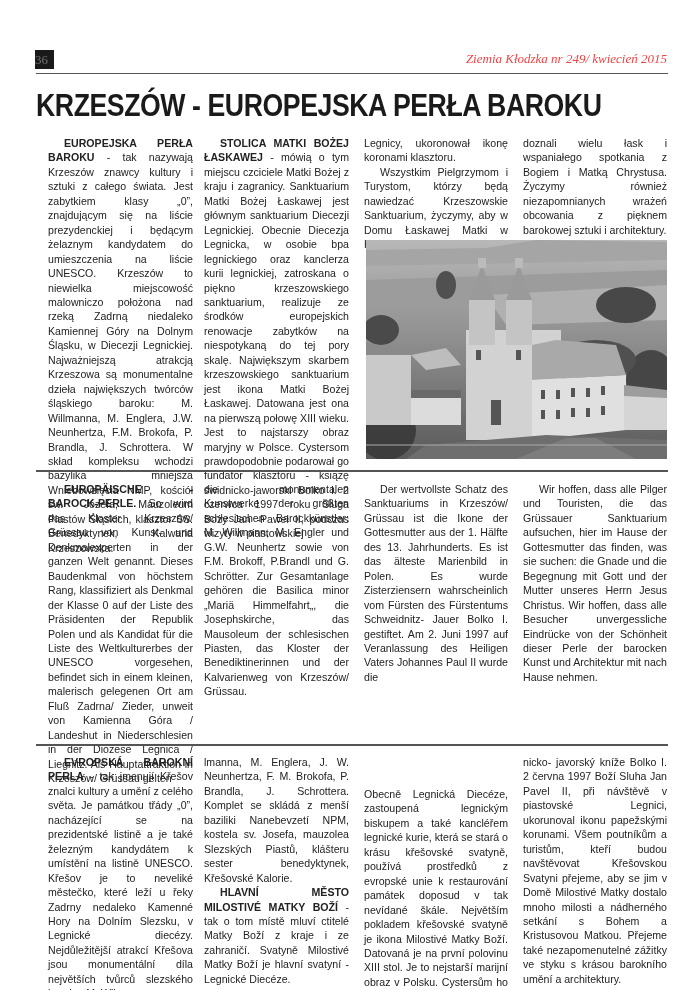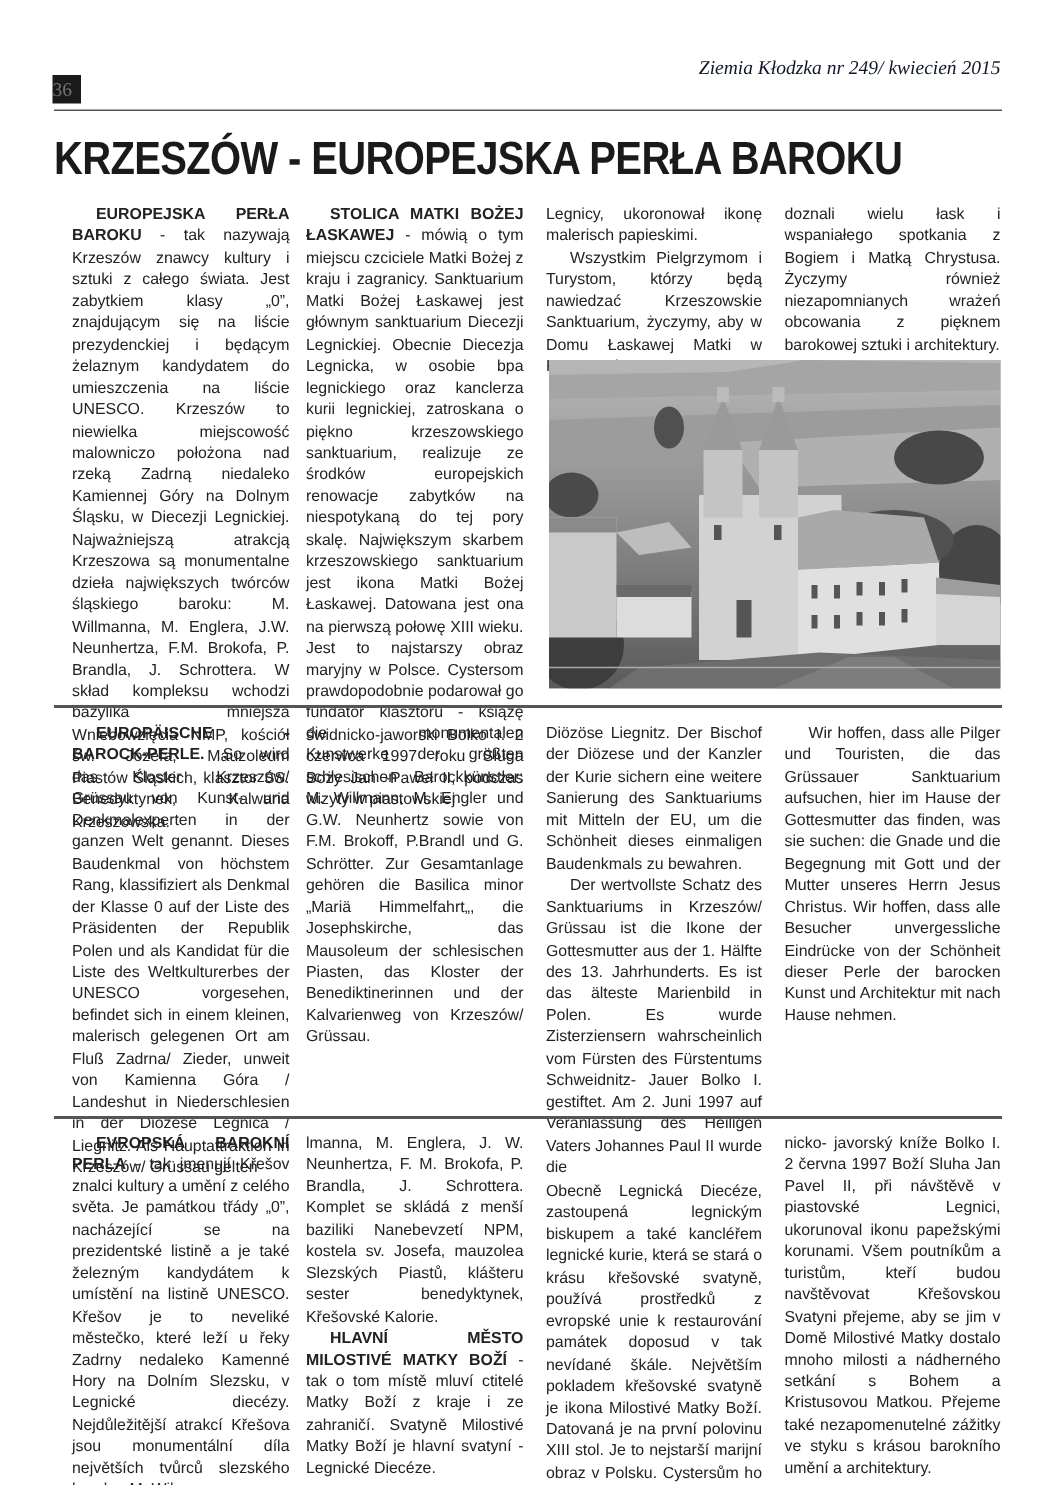--- a/index.html
+++ b/index.html
@@ -1,20 +1,20 @@
 <!DOCTYPE html>
 <html><head>
 <meta charset="utf-8">
 <style>
   html,body{margin:0;padding:0;background:#ffffff;}
   body{width:700px;height:990px;position:relative;overflow:hidden;color:#1a1a1a;
        font-family:"DejaVu Sans Condensed","Liberation Sans",sans-serif;}
   .page-num{position:absolute;left:35px;top:50px;width:19px;height:19px;background:#1a1a1a;color:#737373;
        font-family:"Liberation Serif",serif;font-weight:normal;font-size:13px;line-height:19px;text-align:left;}
-  .running{position:absolute;right:33px;top:37px;font-family:"Liberation Serif",serif;font-style:italic;font-size:13px;color:#0f172a;}
+  .running{position:absolute;right:33px;top:51px;font-family:"Liberation Serif",serif;font-style:italic;font-size:13px;color:#ef4444;}
   .hrule{position:absolute;left:36px;width:632px;background:#555;}
   .title{position:absolute;left:36px;top:88px;font-family:"Liberation Sans",sans-serif;font-weight:bold;
        font-size:31px;letter-spacing:-0.5px;transform:scaleX(0.86);transform-origin:left top;white-space:nowrap;color:#1a1a1a;}
   .col{position:absolute;font-family:"Liberation Sans",sans-serif;font-size:10.6px;line-height:14.45px;
        text-align:justify;color:#222;hyphens:manual;}
   .col p{margin:0;text-indent:0;}
   .col p.ind{text-indent:16px;}
   .lead{font-weight:bold;}
   .photo{position:absolute;left:366px;top:240px;width:301px;height:219px;overflow:hidden;background:#8a8a8a;}
   .photo svg{display:block;}
@@ -28,21 +28,21 @@
 
 <h1 class="title" style="margin:0;">KRZESZÓW - EUROPEJSKA PERŁA BAROKU</h1>
 
 <div class="col" style="left:48px;top:136px;width:145px;">
   <p class="ind"><span class="lead">EUROPEJSKA PERŁA BAROKU</span><span> - tak nazywają Krzeszów znawcy kultury i sztuki z całego świata. Jest zabytkiem klasy „0”, znajdującym się na liście prezydenckiej i będącym żelaznym kandydatem do umieszczenia na liście UNESCO. Krzeszów to niewielka miejscowość malowniczo położona nad rzeką Zadrną niedaleko Kamiennej Góry na Dolnym Śląsku, w Diecezji Legnickiej. Najważniejszą atrakcją Krzeszowa są monumentalne dzieła największych twórców śląskiego baroku: M. Willmanna, M. Englera, J.W. Neunhertza, F.M. Brokofa, P. Brandla, J. Schrottera. W skład kompleksu wchodzi bazylika mniejsza Wniebowzięcia NMP, kościół św. Józefa, Mauzoleum Piastów Śląskich, klasztor SS. Benedyktynek, Kalwaria Krzeszowska.</span></p>
 </div>
 <div class="col" style="left:204px;top:136px;width:145px;">
   <p class="ind"><span class="lead">STOLICA MATKI BOŻEJ ŁASKAWEJ</span><span> - mówią o tym miejscu czciciele Matki Bożej z kraju i zagranicy. Sanktuarium Matki Bożej Łaskawej jest głównym sanktuarium Diecezji Legnickiej. Obecnie Diecezja Legnicka, w osobie bpa legnickiego oraz kanclerza kurii legnickiej, zatroskana o piękno krzeszowskiego sanktuarium, realizuje ze środków europejskich renowacje zabytków na niespotykaną do tej pory skalę. Największym skarbem krzeszowskiego sanktuarium jest ikona Matki Bożej Łaskawej. Datowana jest ona na pierwszą połowę XIII wieku. Jest to najstarszy obraz maryjny w Polsce. Cystersom prawdopodobnie podarował go fundator klasztoru - książę świdnicko-jaworski Bolko I. 2 czerwca 1997 roku Sługa Boży Jan -Paweł II, podczas wizyty w piastowskiej</span></p>
 </div>
 <div class="col" style="left:364px;top:136px;width:144px;">
-  <p>Legnicy, ukoronował ikonę malerisch papieskimi.</p>
+  <p>Legnicy, ukoronował ikonę koronami klasztoru.</p>
   <p class="ind">Wszystkim Pielgrzymom i Turystom, którzy będą nawiedzać Krzeszowskie Sanktuarium, życzymy, aby w Domu Łaskawej Matki w Krzeszowie</p>
 </div>
 <div class="col" style="left:523px;top:136px;width:144px;">
   <p>doznali wielu łask i wspaniałego spotkania z Bogiem i Matką Chrystusa. Życzymy również niezapomnianych wrażeń obcowania z pięknem barokowej sztuki i architektury.</p>
 </div>
 
 <div class="photo" title="Aerial view of the Krzeszów baroque basilica with twin towers, abbey buildings and surrounding fields">
   <svg width="301" height="219" viewBox="0 0 301 219">
     <defs>
       <linearGradient id="sky" x1="0" y1="0" x2="0" y2="1">
@@ -100,21 +100,20 @@
 
 <div class="hrule" style="top:470px;height:2px;"></div>
 
 <div class="col" style="left:48px;top:482px;width:145px;">
   <p class="ind"><span class="lead">EUROPÄISCHE -BAROCK-PERLE.</span><span> So wird das Kloster Krzeszów/ Grüssau von Kunst- und Denkmalexperten in der ganzen Welt genannt. Dieses Baudenkmal von höchstem Rang, klassifiziert als Denkmal der Klasse 0 auf der Liste des Präsidenten der Republik Polen und als Kandidat für die Liste des Weltkulturerbes der UNESCO vorgesehen, befindet sich in einem kleinen, malerisch gelegenen Ort am Fluß Zadrna/ Zieder, unweit von Kamienna Góra / Landeshut in Niederschlesien in der Diözese Legnica / Liegnitz. Als Hauptattraktion in Krzeszów/ Grüssau gelten</span></p>
 </div>
 <div class="col" style="left:204px;top:482px;width:145px;">
   <p>die monumentalen Kunstwerke der größten schlesischen Barockkünstler: M. Willmann, M. Engler und G.W. Neunhertz sowie von F.M. Brokoff, P.Brandl und G. Schrötter. Zur Gesamtanlage gehören die Basilica minor „Mariä Himmelfahrt„, die Josephskirche, das Mausoleum der schlesischen Piasten, das Kloster der Benediktinerinnen und der Kalvarienweg von Krzeszów/ Grüssau.</p>
 </div>
 <div class="col" style="left:364px;top:482px;width:144px;">
-  <p>Diözöse Liegnitz. Der Bischof der Diözese und der Kanzler der Kurie sichern eine weitere Sanierung des Sanktuariums mit Mitteln der EU, um die Schönheit dieses einmaligen Baudenkmals zu bewahren.</p>
   <p class="ind">Der wertvollste Schatz des Sanktuariums in Krzeszów/ Grüssau ist die Ikone der Gottesmutter aus der 1. Hälfte des 13. Jahrhunderts. Es ist das älteste Marienbild in Polen. Es wurde Zisterziensern wahrscheinlich vom Fürsten des Fürstentums Schweidnitz- Jauer Bolko I. gestiftet. Am 2. Juni 1997 auf Veranlassung des Heiligen Vaters Johannes Paul II wurde die</p>
 </div>
 <div class="col" style="left:523px;top:482px;width:144px;">
   <p class="ind">Wir hoffen, dass alle Pilger und Touristen, die das Grüssauer Sanktuarium aufsuchen, hier im Hause der Gottesmutter das finden, was sie suchen: die Gnade und die Begegnung mit Gott und der Mutter unseres Herrn Jesus Christus. Wir hoffen, dass alle Besucher unvergessliche Eindrücke von der Schönheit dieser Perle der barocken Kunst und Architektur mit nach Hause nehmen.</p>
 </div>
 
 <div class="hrule" style="top:744px;height:2px;"></div>
 
 <div class="col" style="left:48px;top:755px;width:145px;">
   <p class="ind"><span class="lead">EVROPSKÁ BAROKNÍ PERLA</span><span> - tak jmenují Křešov znalci kultury a umění z celého světa. Je památkou třády „0”, nacházející se na prezidentské listině a je také železným kandydátem k umístění na listině UNESCO. Křešov je to neveliké městečko, které leží u řeky Zadrny nedaleko Kamenné Hory na Dolním Slezsku, v Legnické diecézy. Nejdůležitější atrakcí Křešova jsou monumentální díla největších tvůrců slezského baroka: M. Wil-</span></p>

